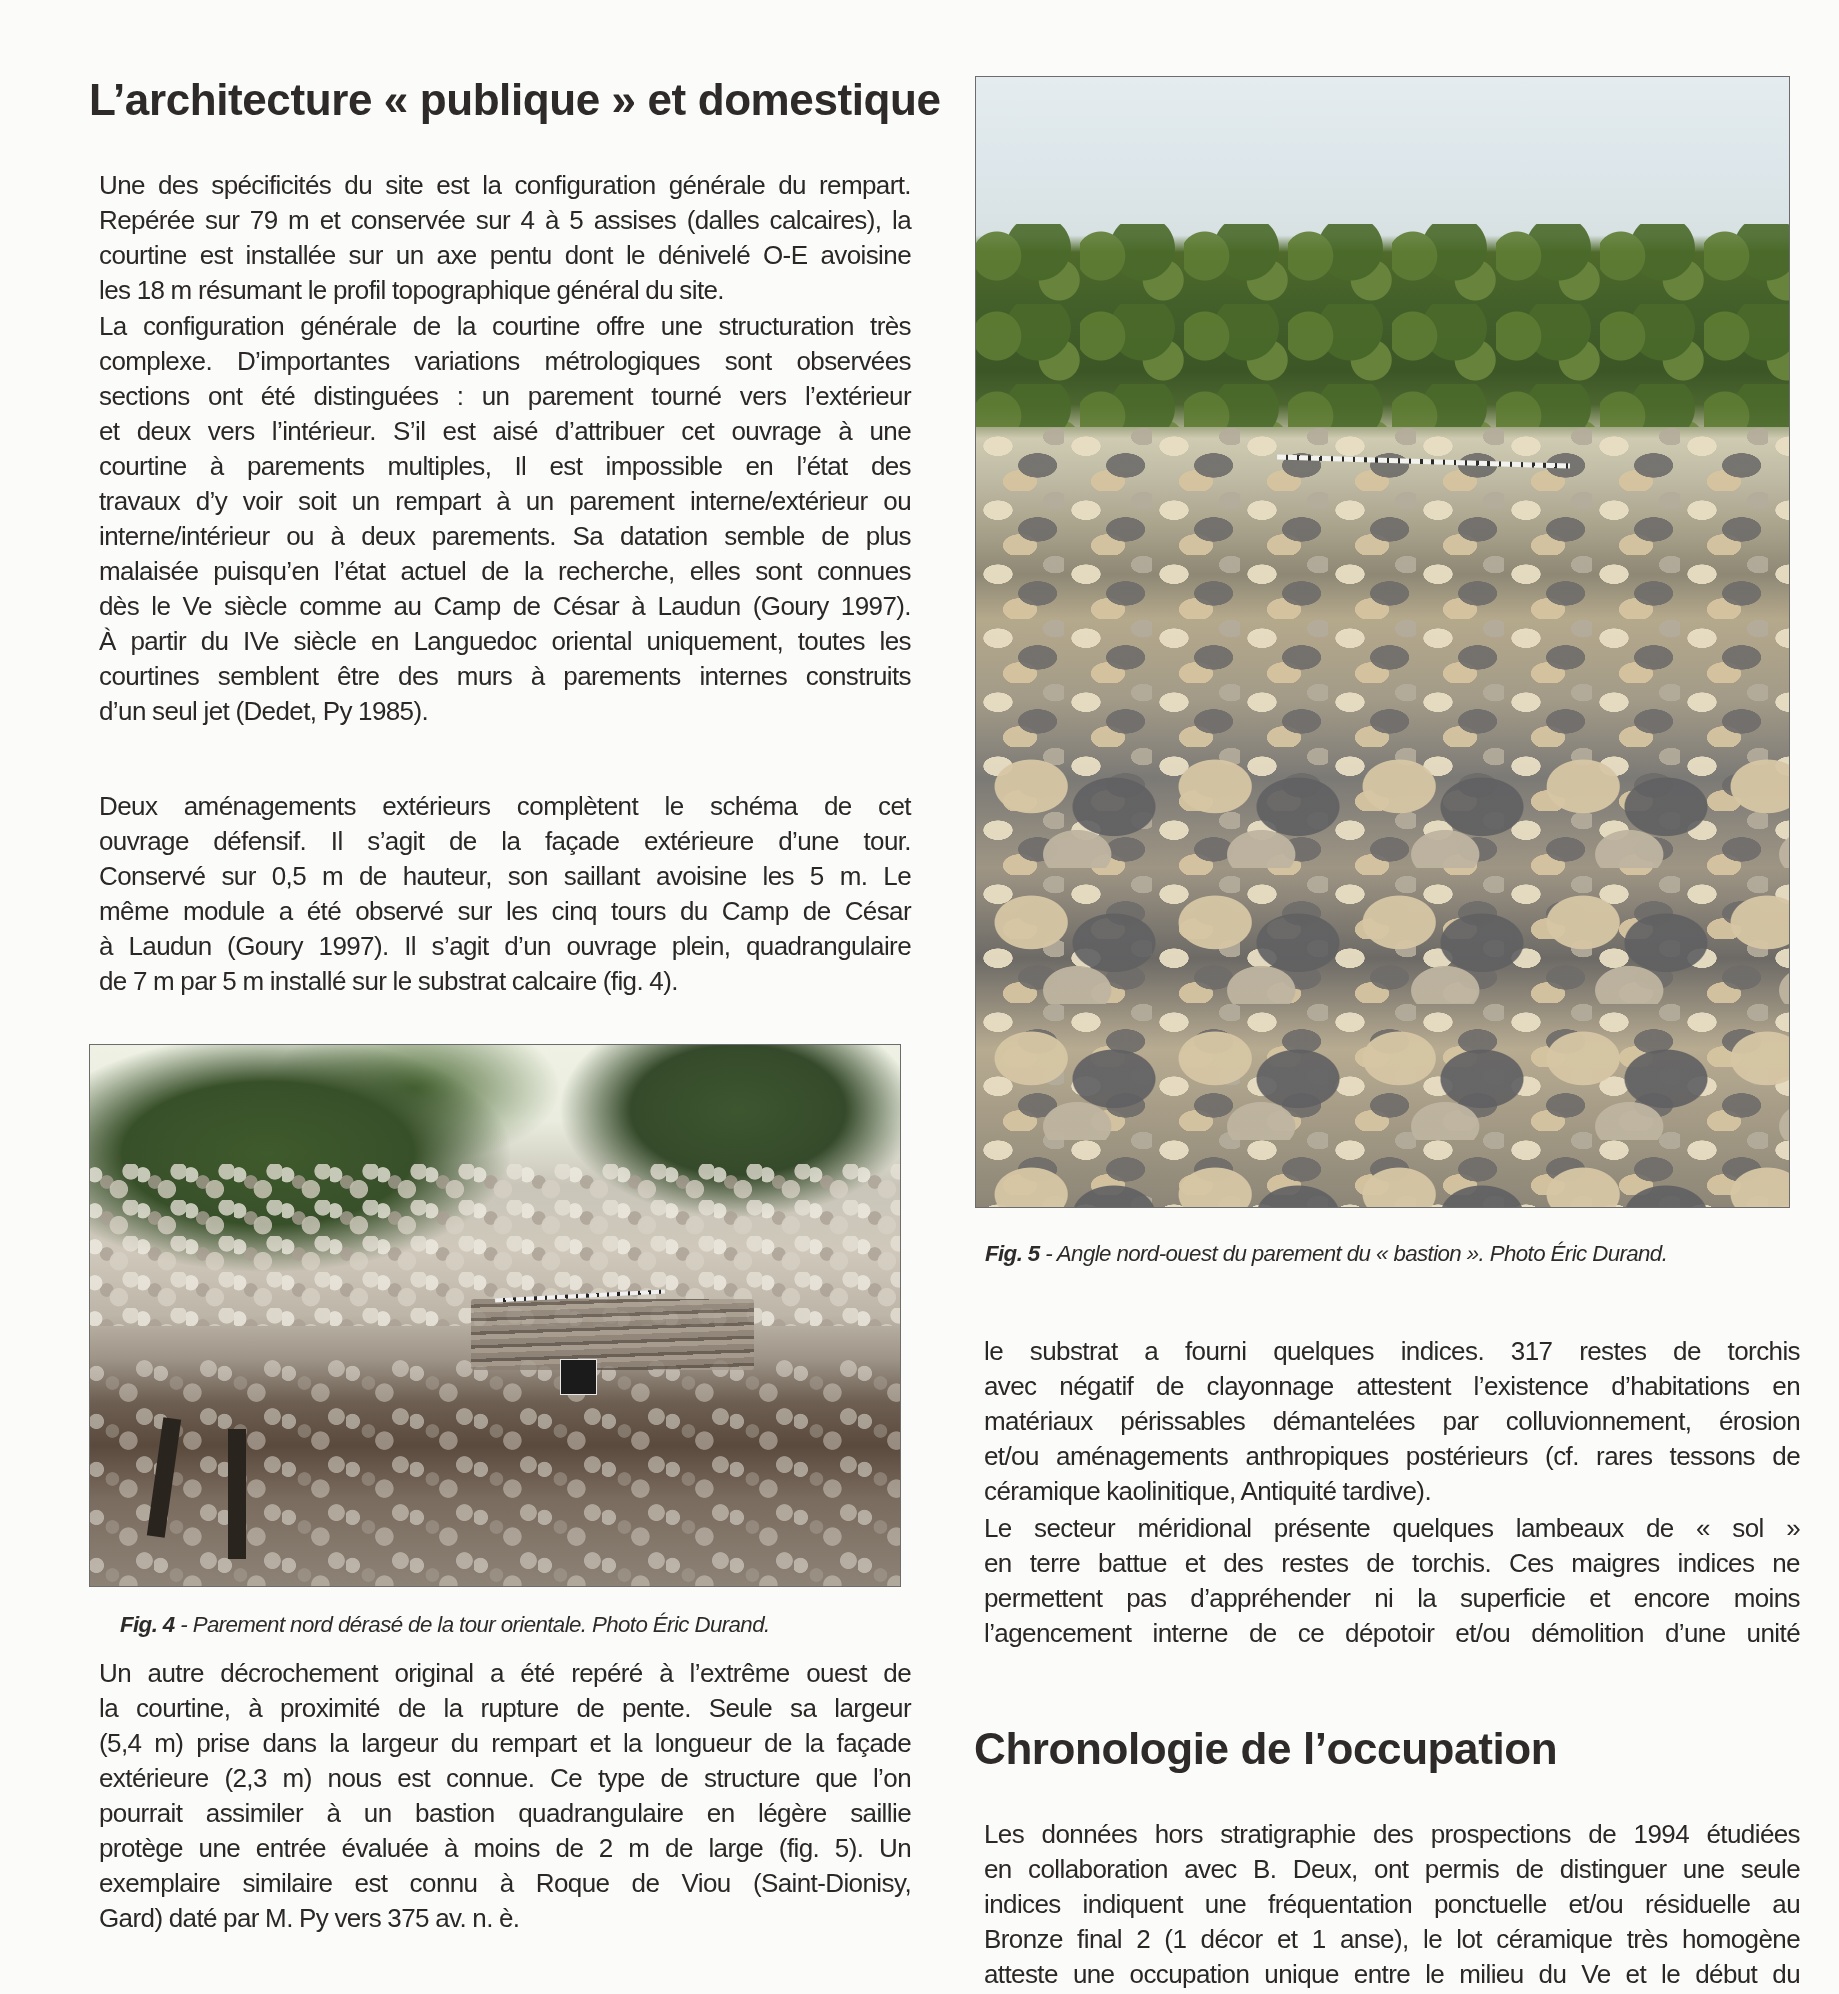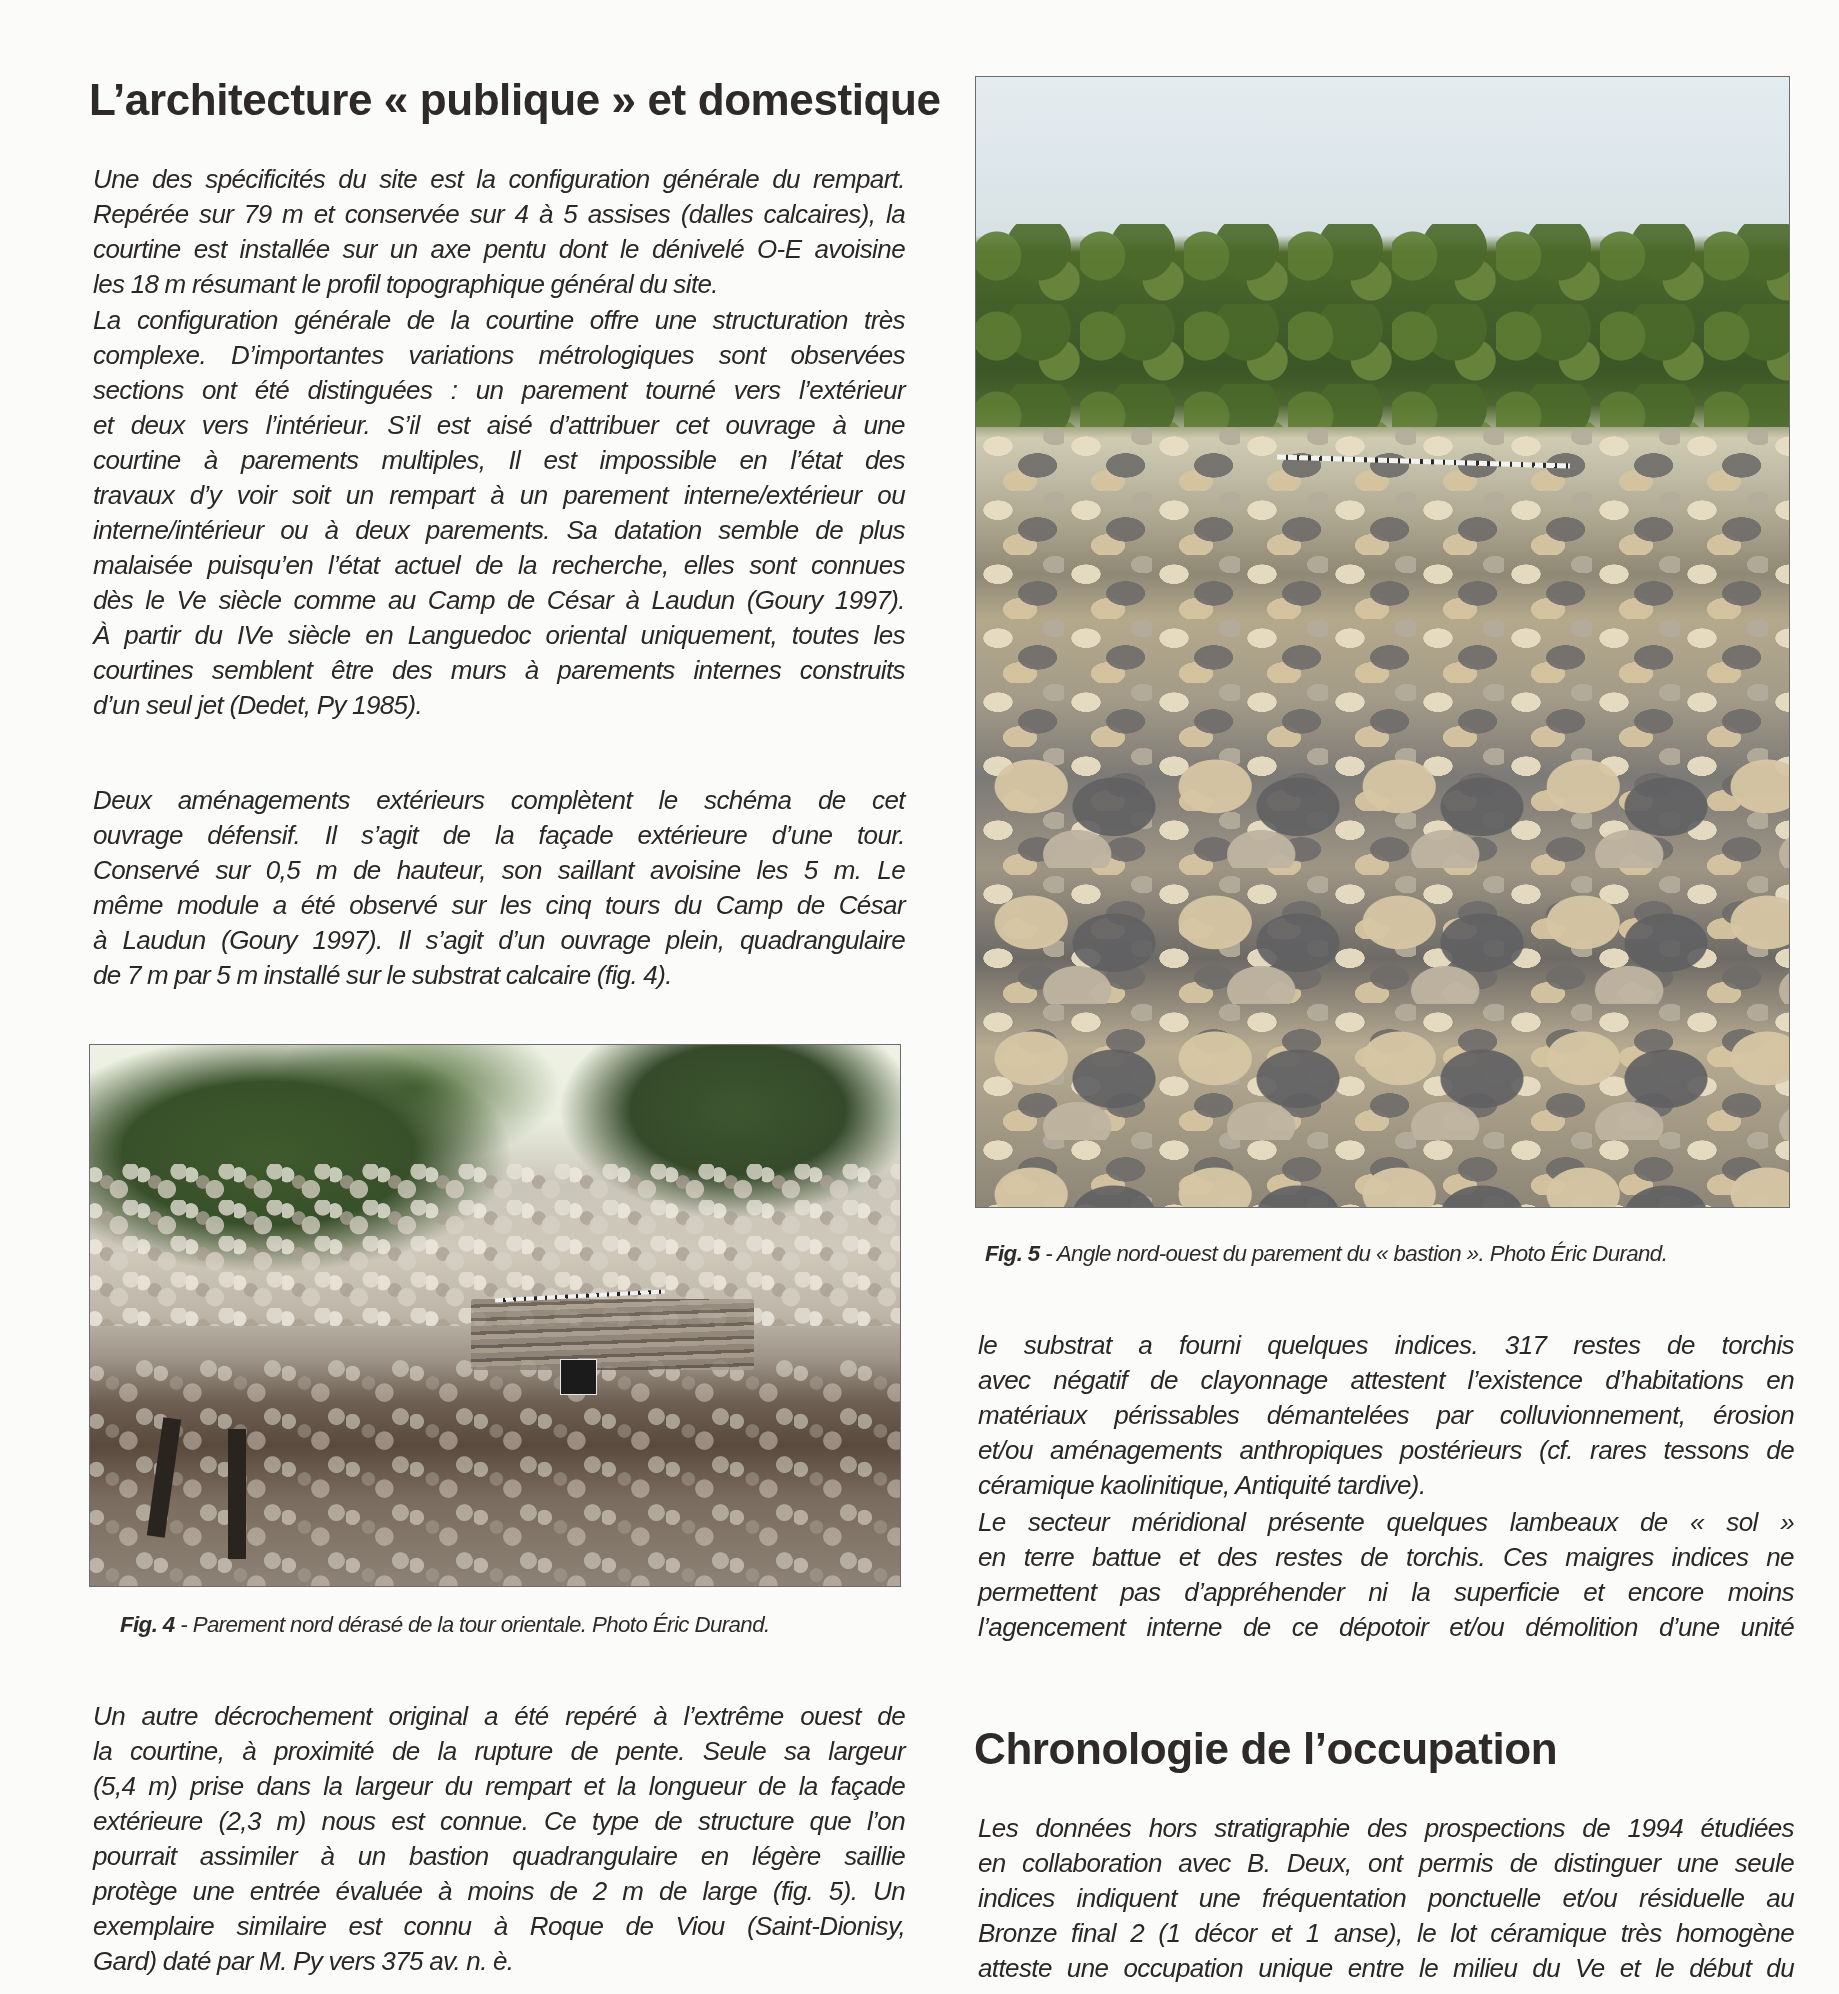--- a/index.html
+++ b/index.html
@@ -18,28 +18,27 @@
     font-weight: bold;
     font-size: 44px;
     letter-spacing: -0.4px;
     color: #2e2a2a;
     margin: 0;
     white-space: nowrap;
   }
 
   .para {
     position: absolute;
-    margin: 4px;
+    margin: 10px;
     font-size: 26px;
     line-height: 35px;
     text-align: justify;
     letter-spacing: -0.6px;
     word-spacing: -0.4px;
     transform-origin: left top;
-    font-style: italic;
   }
   .para .line { display: block; }
   .para .line.justify { text-align: justify; text-align-last: justify; }
   .para .line.last { text-align: left; text-align-last: left; }
 
   .photo {
     position: absolute;
     border: 1.2px solid #6c6c6c;
     overflow: hidden;
     box-sizing: border-box;
@@ -179,21 +178,21 @@
   <div class="wall-face"></div>
   <div class="ruler"></div>
   <div class="sign"></div>
   <div class="post post1"></div>
   <div class="post post2"></div>
 </div>
 <p class="caption" style="left:120px; top:1612px;">
   <span class="fig-label">Fig. 4</span><span> - </span><span>Parement nord dérasé de la tour orientale. Photo Éric Durand.</span>
 </p>
 
-<div class="para col-left" style="top:1695px;">
+<div class="para col-left" style="top:1646px;">
     <span class="line justify">Un autre décrochement original a été repéré à l’extrême ouest de</span>
     <span class="line justify">la courtine, à proximité de la rupture de pente. Seule sa largeur</span>
     <span class="line justify">(5,4 m) prise dans la largeur du rempart et la longueur de la façade</span>
     <span class="line justify">extérieure (2,3 m) nous est connue. Ce type de structure que l’on</span>
     <span class="line justify">pourrait assimiler à un bastion quadrangulaire en légère saillie</span>
     <span class="line justify">protège une entrée évaluée à moins de 2 m de large (fig. 5). Un</span>
     <span class="line justify">exemplaire similaire est connu à Roque de Viou (Saint-Dionisy,</span>
     <span class="line last">Gard) daté par M. Py vers 375 av. n. è.</span>
   </div>
 

